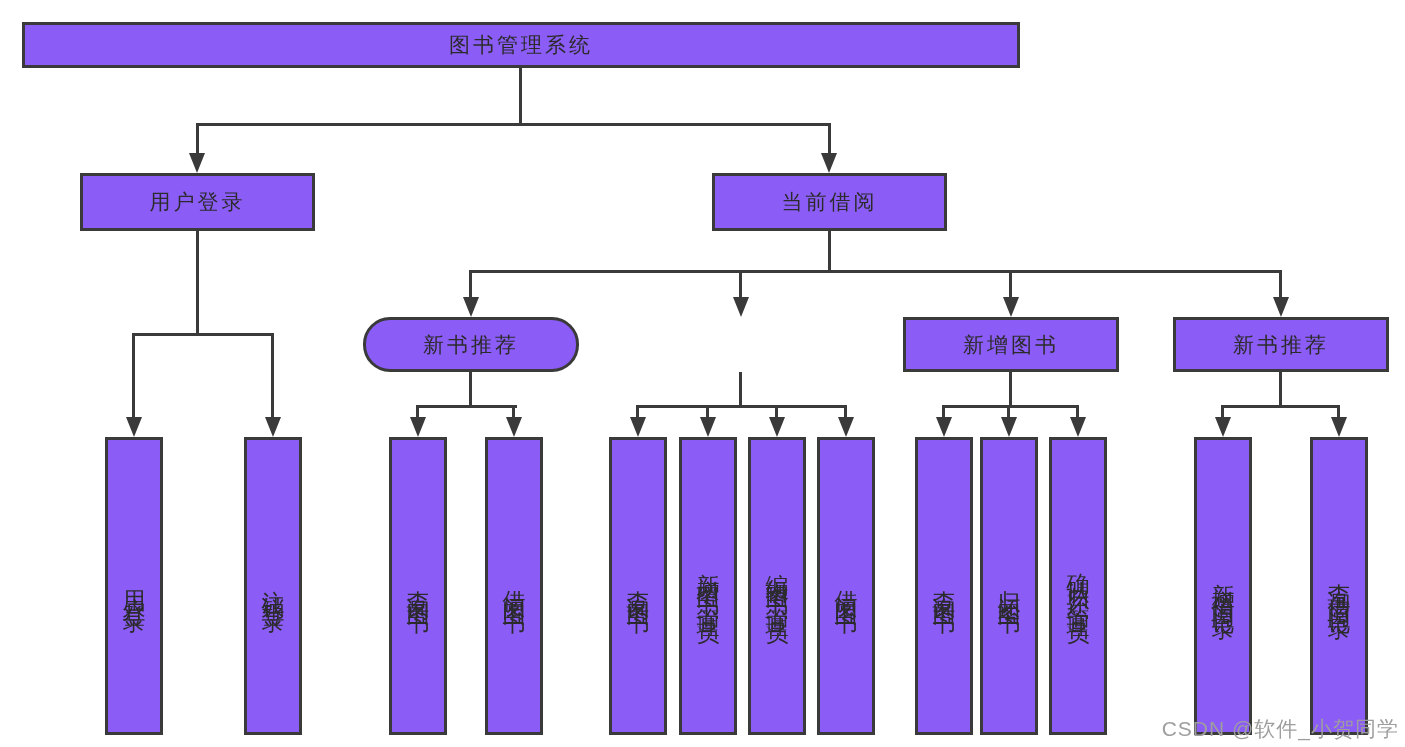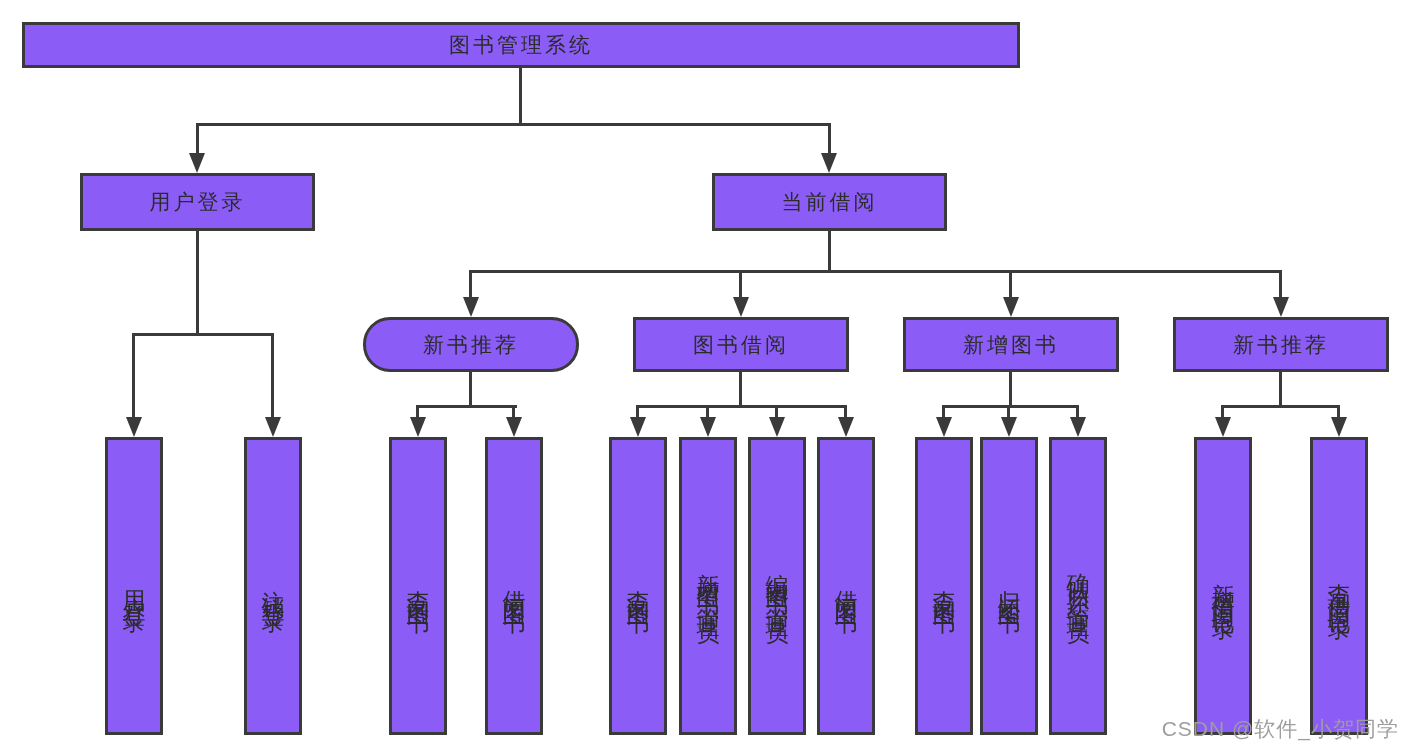--- a/index.html
+++ b/index.html
@@ -132,23 +132,20 @@
   <div class="box h" style="left:80px;top:173px;width:235px;height:58px;">
     <span>用户登录</span>
   </div>
   <div class="box h" style="left:712px;top:173px;width:235px;height:58px;">
     <span>当前借阅</span>
   </div>
 
   <div class="box h" style="left:363px;top:317px;width:216px;height:55px;border-radius:27px;">
     <span>新书推荐</span>
   </div>
-  <div class="box h" style="left:633px;top:317px;width:216px;height:55px;">
-    <span>图书借阅</span>
-  </div>
   <div class="box h" style="left:903px;top:317px;width:216px;height:55px;">
     <span>新增图书</span>
   </div>
   <div class="box h" style="left:1173px;top:317px;width:216px;height:55px;">
     <span>新书推荐</span>
   </div>
 
   <div class="box leaf" style="left:105px;top:437px;width:58px;height:298px;">
     <span>用户登录</span>
   </div>

